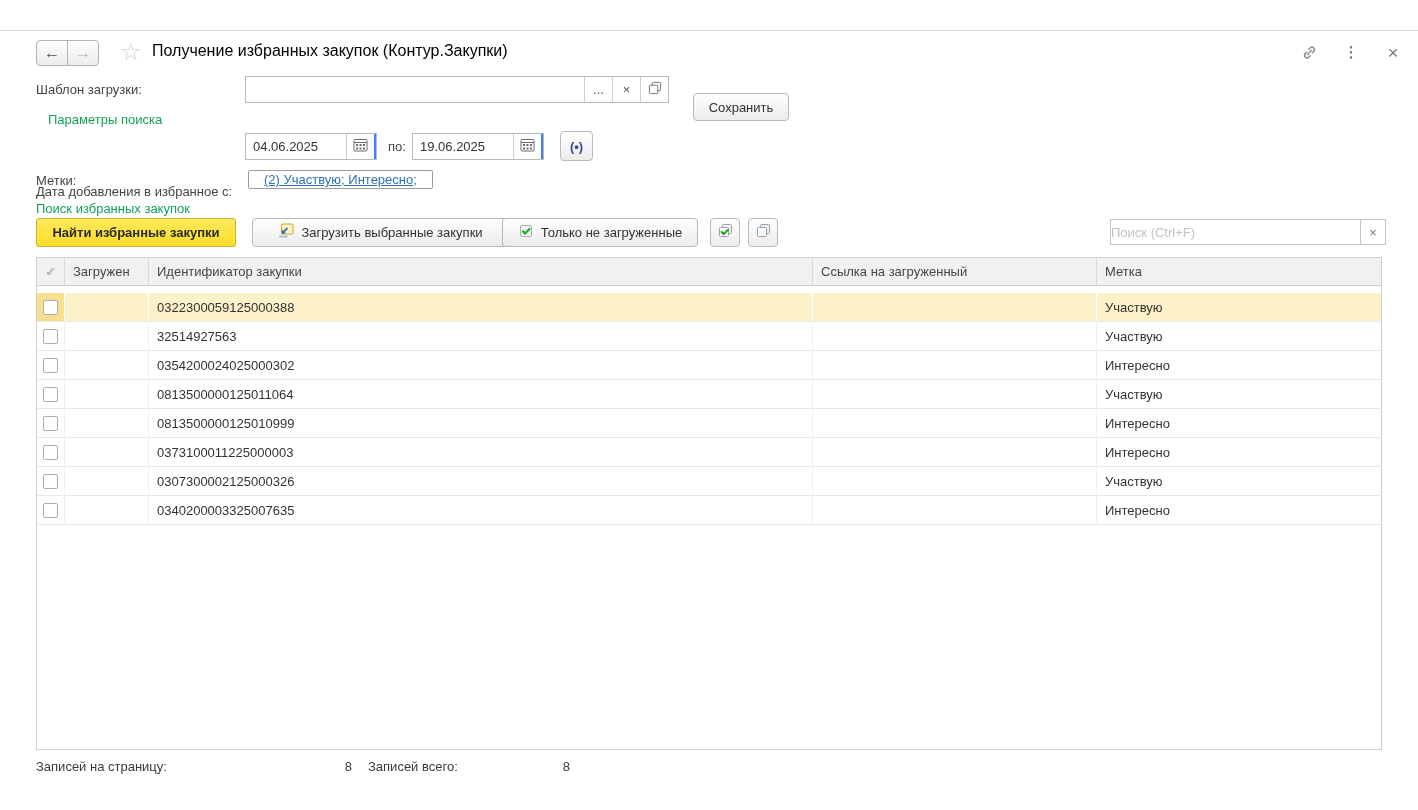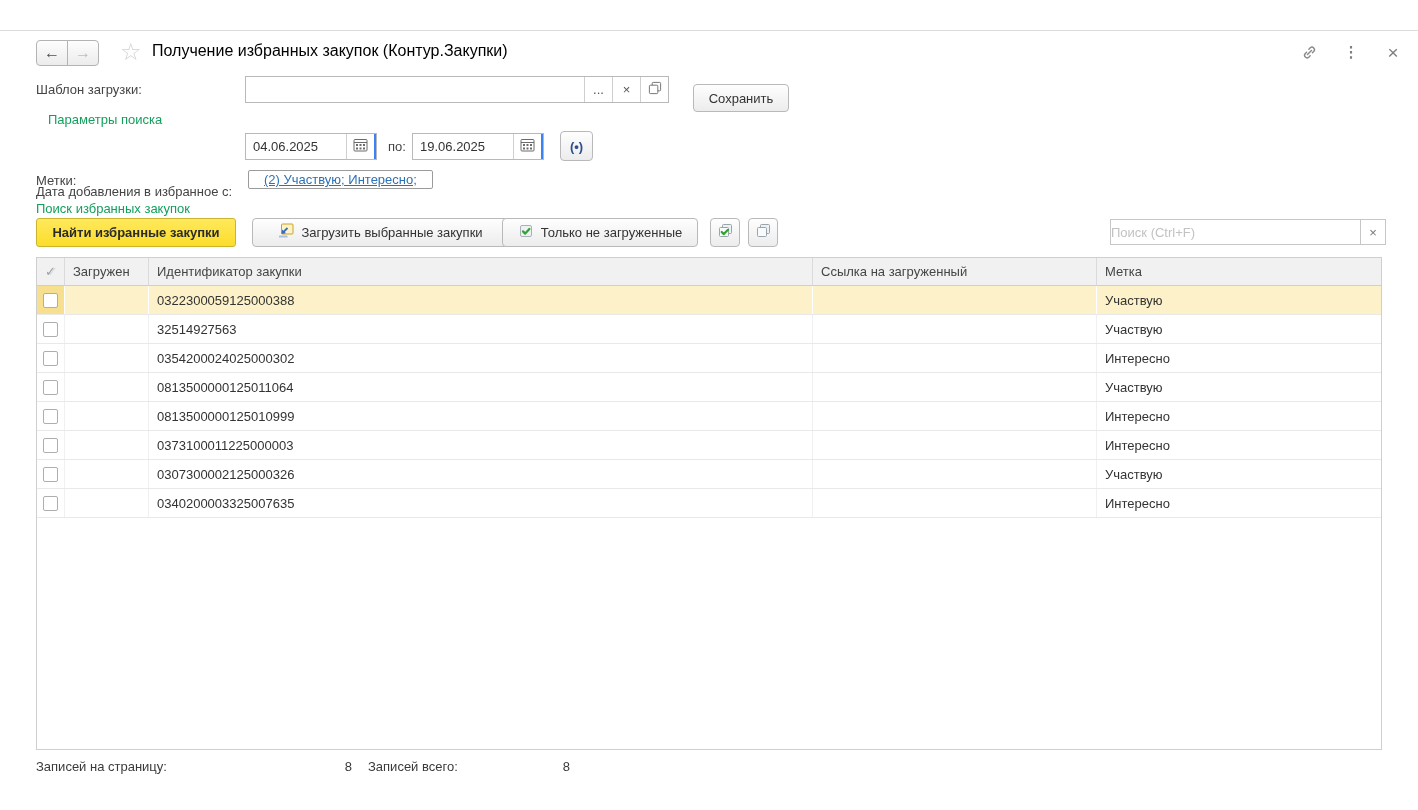--- a/index.html
+++ b/index.html
@@ -27,21 +27,21 @@
   
   .lbl { position:absolute; color:#444; white-space:nowrap; }
   .template-group { position:absolute; left:245px; top:76px; width:424px; height:27px;
                     border:1px solid #b9b9b9; display:flex; background:#fff; }
   .template-input { flex:1; border:none; outline:none; padding:0 6px; font:inherit; color:#333; min-width:0; }
   .seg { width:28px; border-left:1px solid #cfcfcf; display:flex; align-items:center; justify-content:center;
          color:#555; cursor:pointer; background:#fff; font-size:13px; }
   .btn { border:1px solid #b9b9b9; border-radius:4px; background:linear-gradient(#fefefe,#ececec);
          font-family:inherit; font-size:13px; color:#333; cursor:pointer;
          display:flex; align-items:center; justify-content:center; gap:7px; }
-  .save-btn { position:absolute; left:693px; top:84px; width:96px; height:28px; }
+  .save-btn { position:absolute; left:693px; top:93px; width:96px; height:28px; }
 
   .section-green { position:absolute; color:#14a05c; white-space:nowrap; }
 
   
   .date-group { position:absolute; height:27px; border:1px solid #b9b9b9; display:flex; background:#3b82f6; }
   .date-input { width:100px; border:none; outline:none; padding:0 7px; font:inherit; color:#333; }
   .cal-btn { width:28px; border-left:1px solid #cfcfcf; display:flex; align-items:center; justify-content:center;
              background:#fff; cursor:pointer; }
   .period-btn { position:absolute; left:560px; top:131px; width:33px; height:30px; font-weight:bold;
                 color:#2d4f92; font-size:13px; }
@@ -74,21 +74,21 @@
   .th:last-child { border-right:none; }
   .th-flag { justify-content:center; padding:0; }
   .flag-glyph { color:#9aa1a9; font-size:13px; text-shadow:2px 0 #d6dade; }
   .trow { display:grid; grid-template-columns:28px 84px 664px 284px 1fr; height:29px;
           border-bottom:1px solid #e9e9e9; cursor:pointer; }
   .td { display:flex; align-items:center; padding:0 8px; border-right:1px solid #f0f0f0; color:#333;
         white-space:nowrap; overflow:hidden; }
   .td:last-child { border-right:none; }
   .td-flag { justify-content:center; padding:0; }
   .cbx { width:15px; height:15px; border:1px solid #aeaeae; border-radius:2px; background:#fff; display:block; }
-  .trow.sel { background:#fcf1c8; }
+  .trow.sel { background:#fcf1c8;margin-top:7px; }
   .trow.sel .td-flag { background:#f6df8e; }
   .trow.sel .td { border-right-color:#fff; }
 
   
   .footer-item { position:absolute; top:759px; color:#3a3a3a; }
   .fval { text-align:right; }
 </style>
 </head>
 <body>
 

